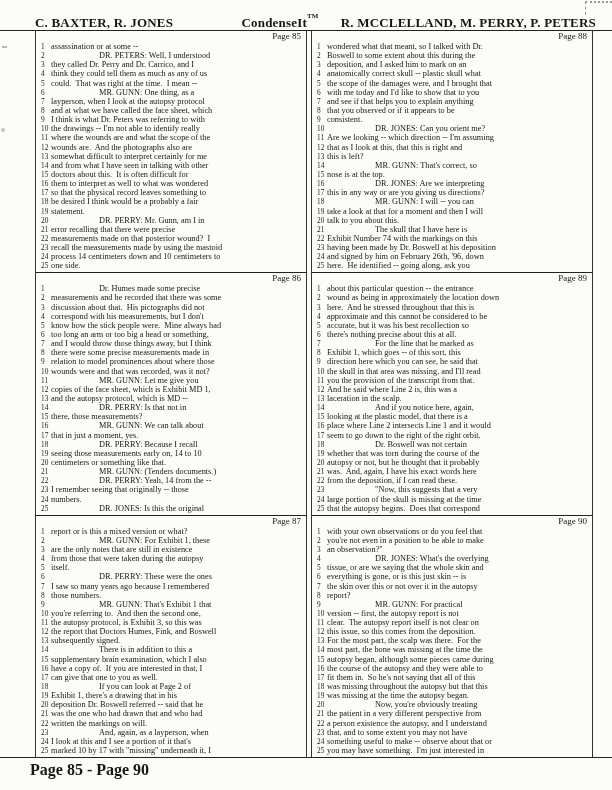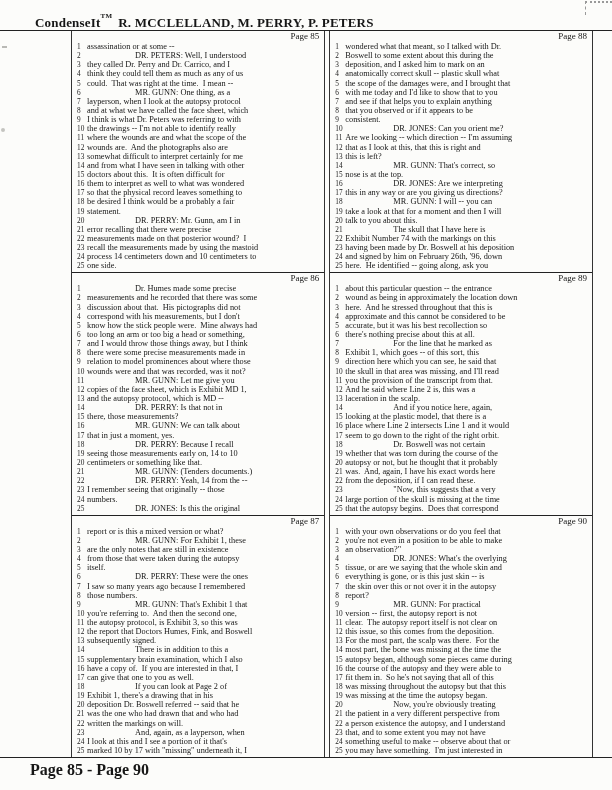--- a/index.html
+++ b/index.html
@@ -18,40 +18,40 @@
   
   .hdr{
     position:absolute;top:0;left:0;right:0;height:31px;
     box-sizing:border-box;
     padding:12px 16px 0 35px;
     border-bottom:1.6px solid #222;
     display:flex;justify-content:space-between;align-items:flex-end;
     font-weight:bold;font-size:13px;letter-spacing:.2px;
     line-height:1.1;
   }
-  .hdr .right-group{display:flex;align-items:flex-end;gap:6px;}
+  .hdr .right-group{display:flex;align-items:flex-end;gap:22px;}
   .hdr sup{font-size:7px;vertical-align:top;position:relative;top:-3px;}
   
   .artifact{
     position:absolute;top:1px;right:0;width:26px;height:12px;
     border-left:1px dashed #999;border-top:2px dotted #999;
   }
   .speck1{position:absolute;left:2px;top:46px;width:5px;height:2px;background:#b9b9b5;}
   .speck2{position:absolute;left:1px;top:128px;width:4px;height:4px;background:#c4c4c0;border-radius:50%;}
   
   .cols{
     position:absolute;top:31px;left:35px;width:558px;height:726px;
     display:flex;
   }
   .col{
     box-sizing:border-box;
     display:flex;flex-direction:column;
     border-left:1px solid #333;border-right:1px solid #333;
   }
-  .col.left{width:272px;margin-right:4px;margin-left:36px;}
+  .col.left{width:272px;margin-right:4px;}
   .col.right{width:282px;}
   .pageblock{
     flex:1 1 0;box-sizing:border-box;overflow:hidden;
     padding:0 2px 0 0;
   }
   .pageblock + .pageblock{border-top:1.4px solid #222;}
   .pagelabel{
     text-align:right;font-size:9px;line-height:11px;height:11px;
     padding-right:3px;
   }
@@ -86,20 +86,21 @@
 </head>
 <body>
 
 <div class="sheet">
 
   <div class="artifact"></div>
   <div class="speck1"></div>
   <div class="speck2"></div>
 
   <div class="hdr">
+    <span>C. BAXTER, R. JONES</span>
     <span class="right-group">
       <span><span>CondenseIt</span><sup>TM</sup></span>
       <span>R. MCCLELLAND, M. PERRY, P. PETERS</span>
     </span>
   </div>
 
   <div class="cols">
     <div class="col left" id="col-left">
         <div class="pageblock">
           <div class="pagelabel">Page 85</div>

